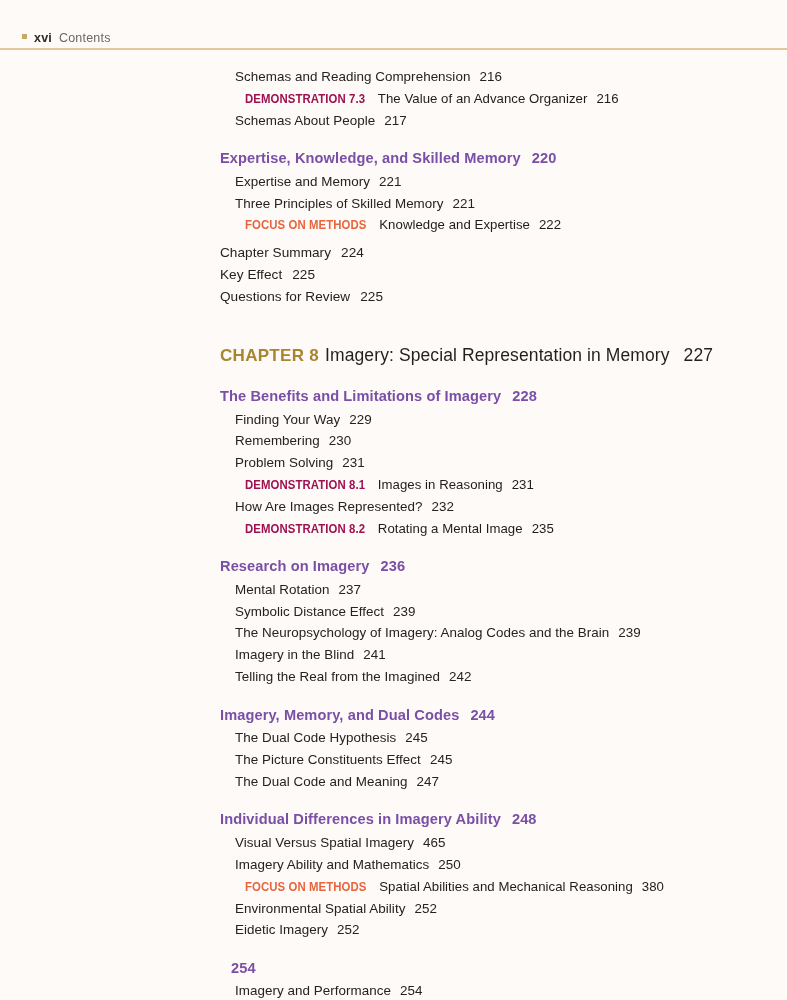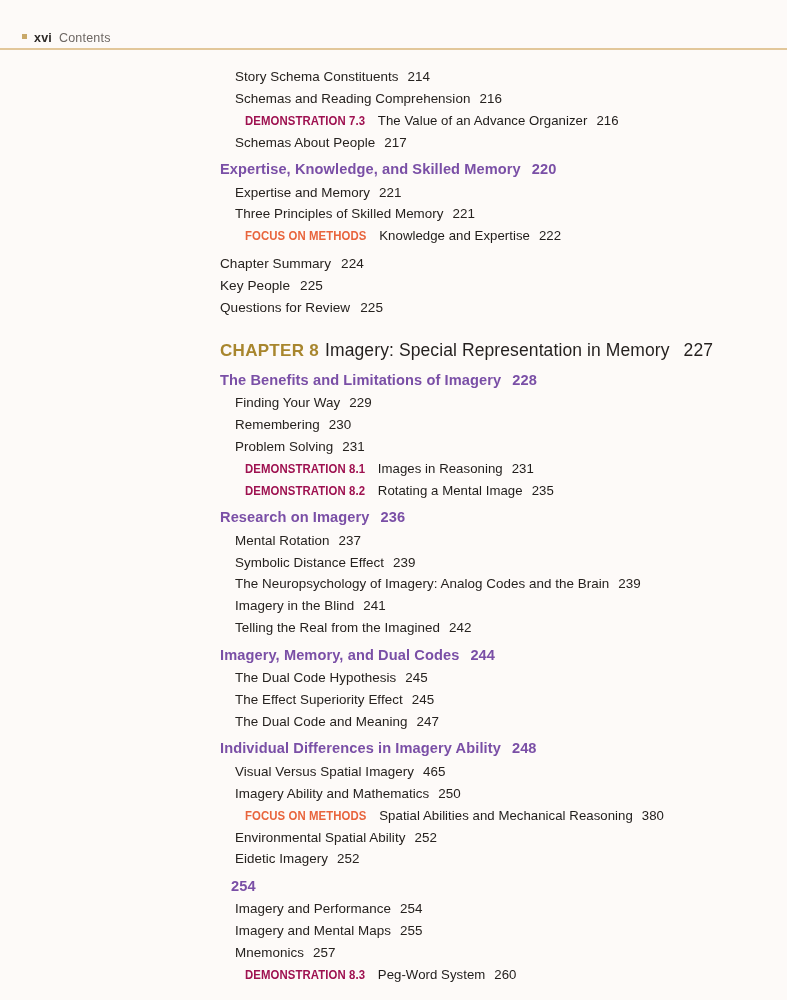--- a/index.html
+++ b/index.html
@@ -69,21 +69,21 @@
   }
 
   .row .title { display: inline; }
   .row .pg { display: inline; }
 
   
   .row.chapter {
     margin-left: 220px;
     font-size: 17.5px;
     color: #231f1d;
-    margin-top: 28px;
+    margin-top: 44px;
     margin-bottom: 13px;
     letter-spacing: 0.1px;
   }
   .row.chapter .kicker {
     color: #a8862e;
     font-weight: bold;
     letter-spacing: 0.3px;
     margin-right: 6px;
     font-size: 17px;
   }
@@ -92,21 +92,21 @@
     color: #231f1d;
   }
 
   
   .row.major {
     margin-left: 220px;
     font-size: 14.6px;
     font-weight: bold;
     color: #7a4fa6;
     letter-spacing: 0.1px;
-    margin-top: 13px;
+    margin-top: 24px;
     margin-bottom: 9px;
   }
   .row.major .pg { margin-left: 11px; }
 
   
   .row.entry {
     margin-left: 235px;
     font-size: 13.4px;
     color: #26221f;
     margin-bottom: 8.5px;
@@ -153,24 +153,20 @@
 
 <div id="page-header">
   <span class="bullet"></span>
   <span class="folio">xvi</span>
   <span class="label">Contents</span>
 </div>
 <div id="header-rule"></div>
 
 <div id="toc">
     <div class="row entry">
-      <span class="title">Story Schema Constituents</span>
-      <span class="pg">214</span>
-    </div>
-    <div class="row entry">
       <span class="title">Schemas and Reading Comprehension</span>
       <span class="pg">216</span>
     </div>
     <div class="row feature demo">
       <span class="kicker">DEMONSTRATION 7.3</span>
       <span class="title">The Value of an Advance Organizer</span>
       <span class="pg">216</span>
     </div>
     <div class="row entry">
       <span class="title">Schemas About People</span>
@@ -191,21 +187,21 @@
     <div class="row feature focus">
       <span class="kicker">FOCUS ON METHODS</span>
       <span class="title">Knowledge and Expertise</span>
       <span class="pg">222</span>
     </div>
     <div class="row backmatter gap-before">
       <span class="title">Chapter Summary</span>
       <span class="pg">224</span>
     </div>
     <div class="row backmatter">
-      <span class="title">Key People</span>
+      <span class="title">Key Effect</span>
       <span class="pg">225</span>
     </div>
     <div class="row backmatter">
       <span class="title">Questions for Review</span>
       <span class="pg">225</span>
     </div>
     <div class="row chapter">
       <span class="kicker">CHAPTER 8</span>
       <span class="title">Imagery: Special Representation in Memory</span>
       <span class="pg">227</span>
@@ -224,20 +220,24 @@
     </div>
     <div class="row entry">
       <span class="title">Problem Solving</span>
       <span class="pg">231</span>
     </div>
     <div class="row feature demo">
       <span class="kicker">DEMONSTRATION 8.1</span>
       <span class="title">Images in Reasoning</span>
       <span class="pg">231</span>
     </div>
+    <div class="row entry">
+      <span class="title">How Are Images Represented?</span>
+      <span class="pg">232</span>
+    </div>
     <div class="row feature demo">
       <span class="kicker">DEMONSTRATION 8.2</span>
       <span class="title">Rotating a Mental Image</span>
       <span class="pg">235</span>
     </div>
     <div class="row major">
       <span class="title">Research on Imagery</span>
       <span class="pg">236</span>
     </div>
     <div class="row entry">
@@ -262,21 +262,21 @@
     </div>
     <div class="row major">
       <span class="title">Imagery, Memory, and Dual Codes</span>
       <span class="pg">244</span>
     </div>
     <div class="row entry">
       <span class="title">The Dual Code Hypothesis</span>
       <span class="pg">245</span>
     </div>
     <div class="row entry">
-      <span class="title">The Effect Superiority Effect</span>
+      <span class="title">The Picture Constituents Effect</span>
       <span class="pg">245</span>
     </div>
     <div class="row entry">
       <span class="title">The Dual Code and Meaning</span>
       <span class="pg">247</span>
     </div>
     <div class="row major">
       <span class="title">Individual Differences in Imagery Ability</span>
       <span class="pg">248</span>
     </div>

